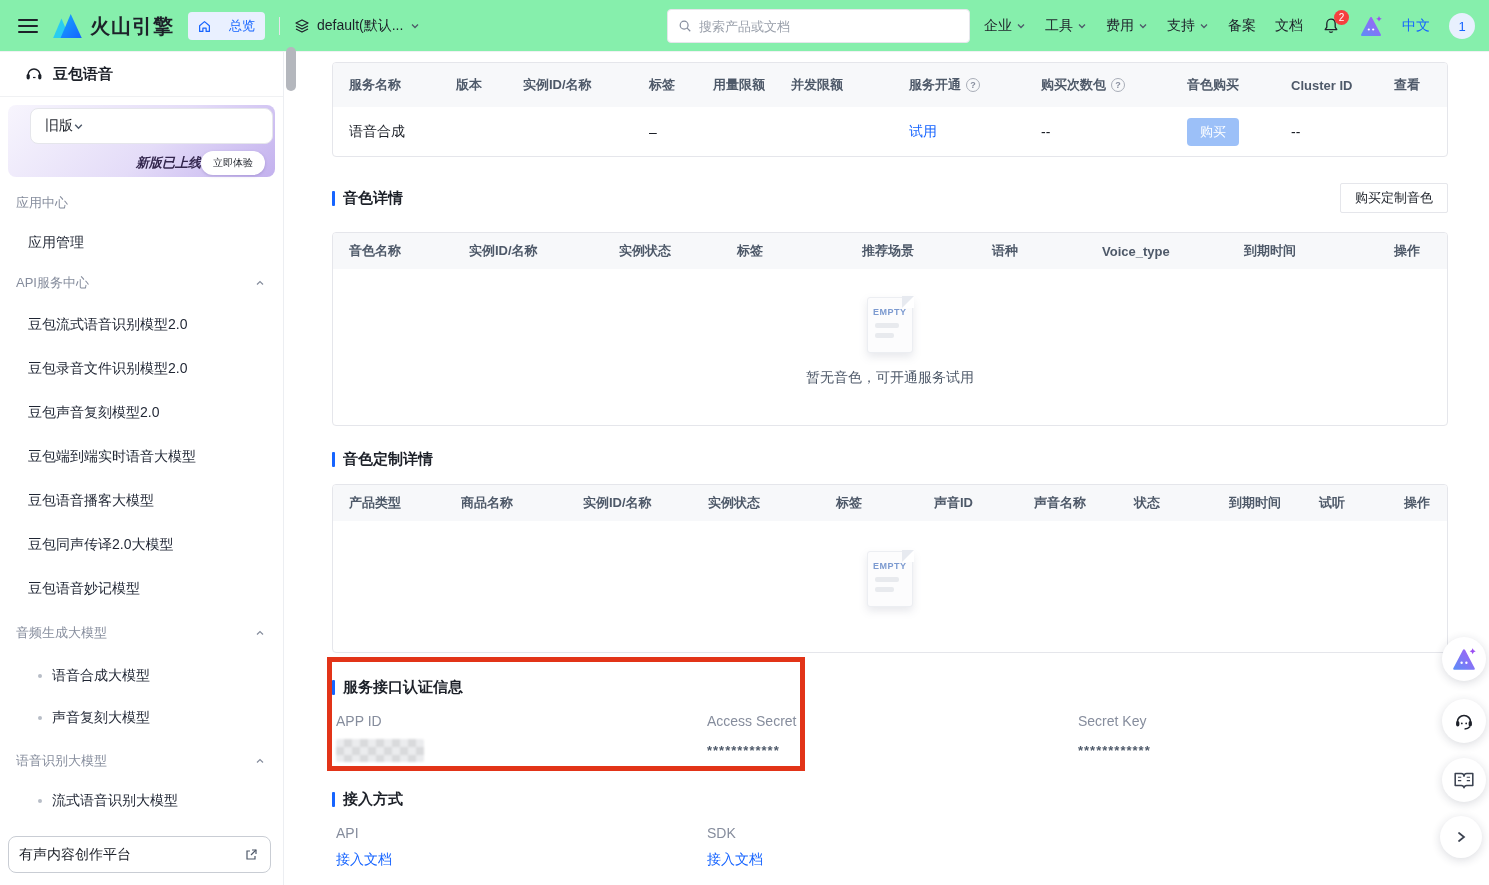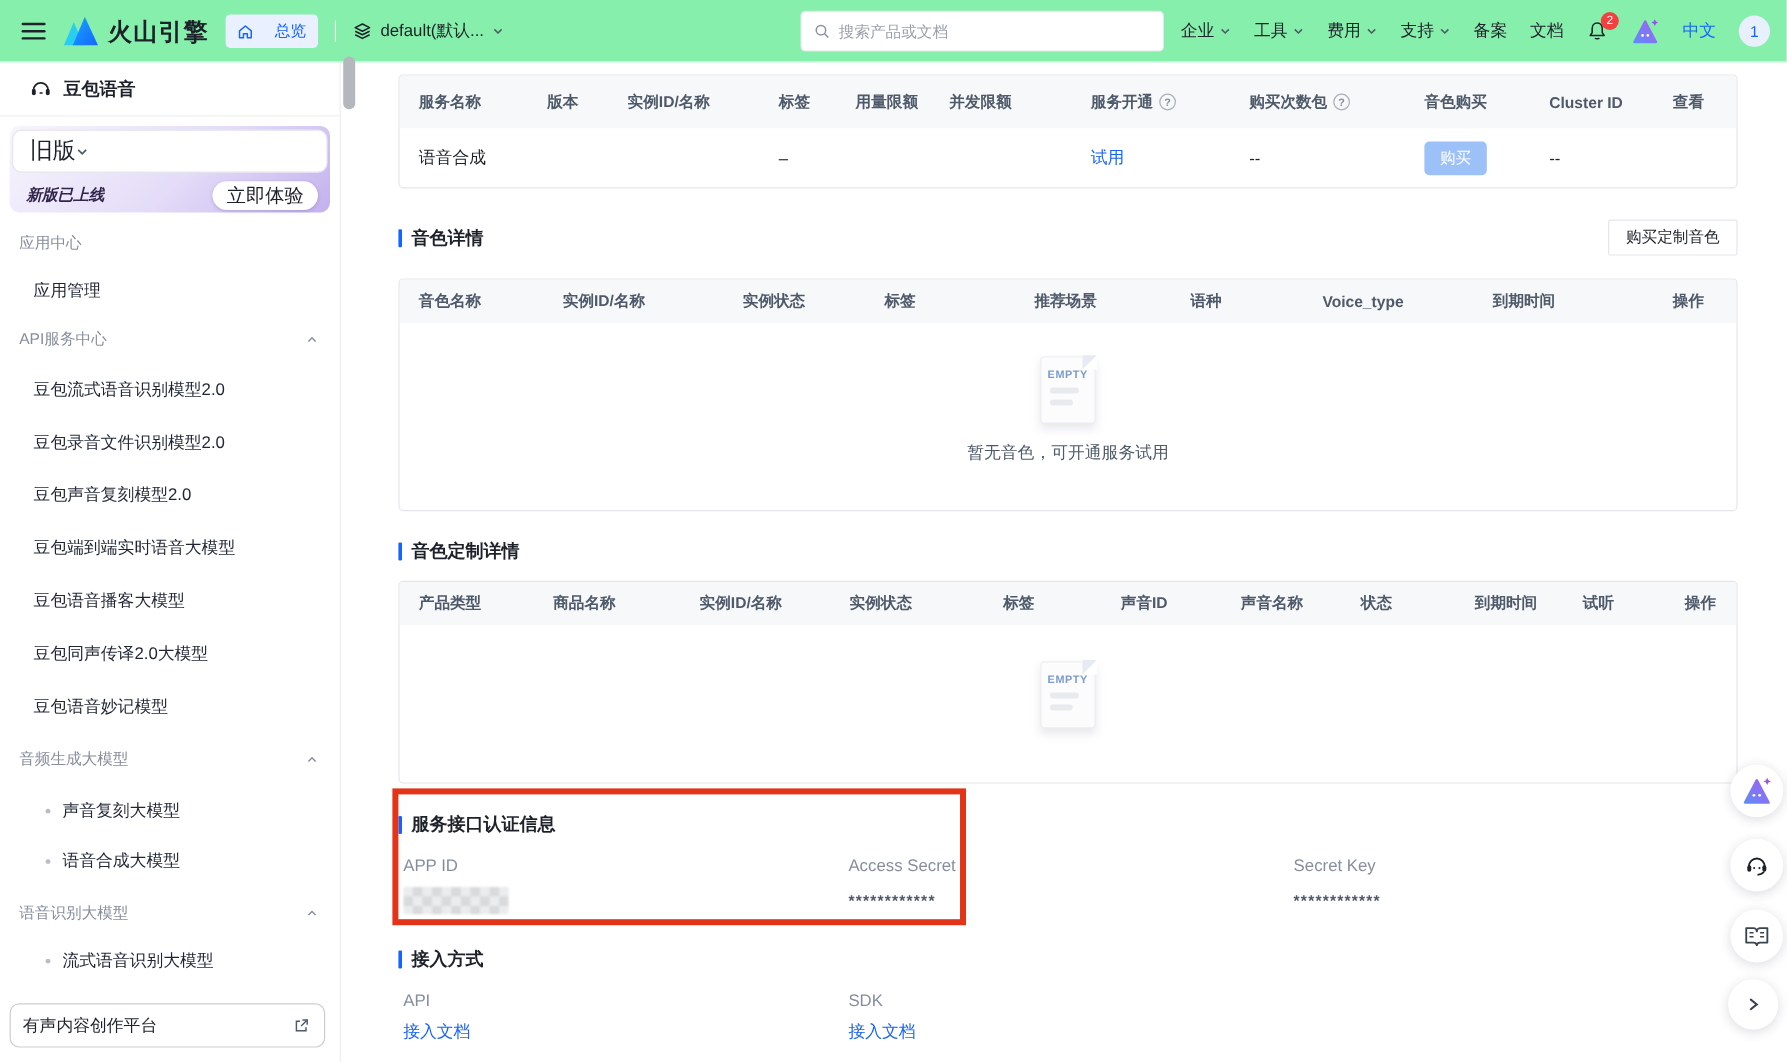--- a/index.html
+++ b/index.html
@@ -23,24 +23,24 @@
   .nav-menu { display:flex; align-items:center; gap:4px; cursor:pointer; }
   .bell-wrap { position:relative; cursor:pointer; }
   .bell-badge { position:absolute; top:-7px; right:-9px; min-width:15px; height:15px; border-radius:8px; background:var(--badge-red); color:#fff; font-size:10px; display:flex; align-items:center; justify-content:center; padding:0 3px; }
   .lang { color:var(--accent); cursor:pointer; }
   .avatar { width:26px; height:26px; border-radius:50%; background:#e8f0fe; color:var(--accent); font-size:13px; display:flex; align-items:center; justify-content:center; cursor:pointer; }
 
   
   .sidebar { position:absolute; left:0; top:52px; width:284px; bottom:0; background:#fff; border-right:1px solid #eceef2; z-index:10; }
   .side-header { height:45px; display:flex; align-items:center; gap:9px; padding-left:24px; border-bottom:1px solid #f0f1f3; font-size:15px; font-weight:bold; }
   .version-band { margin:8px 8px 0 8px; height:72px; border-radius:8px; padding:3px 2px; background:linear-gradient(135deg,#f7f5fd 0%,#e4dcf8 55%,#c3b1ee 100%); }
-  .version-select { height:36px; background:#fff; border:1px solid #e5e6eb; border-radius:8px; display:flex; align-items:center; justify-content:flex-start; padding:0 14px; font-size:19px; cursor:pointer; }
-  .band-row { display:flex; align-items:center; justify-content:space-between; padding:7px 8px 0 12px; }
+  .version-select { height:36px; background:#fff; border:1px solid #e5e6eb; border-radius:8px; display:flex; align-items:center; justify-content:flex-start; padding:0 14px; font-size:14px; cursor:pointer;margin-left:20px; }
+  .band-row { display:flex; align-items:center; justify-content:flex-end; padding:7px 8px 0 12px; }
   .band-text { font-style:italic; font-size:13px; font-weight:bold; color:#33264d; }
-  .band-btn { background:#fff; border:none; border-radius:13px; height:24px; padding:0 12px; font-size:16px; color:#1d2129; cursor:pointer; box-shadow:0 1px 3px rgba(80,60,140,.25); font-family:Liberation Sans, sans-serif; }
+  .band-btn { background:#fff; border:none; border-radius:13px; height:24px; padding:0 12px; font-size:10px; color:#1d2129; cursor:pointer; box-shadow:0 1px 3px rgba(80,60,140,.25); font-family:Liberation Sans, sans-serif; }
   .side-menu { padding-top:6px; }
   .side-section { height:40px; display:flex; align-items:center; justify-content:space-between; padding:0 18px 0 16px; font-size:13px; color:#868d9d; }
   .side-item { height:40px; display:flex; align-items:center; padding-left:28px; font-size:14px; color:#1f2533; cursor:pointer; }
   .side-item.tall { height:44px; }
   .side-sub { height:42px; display:flex; align-items:center; gap:10px; padding-left:38px; font-size:14px; color:#1f2533; cursor:pointer; }
   .dot { width:4px; height:4px; border-radius:50%; background:#b8bdc7; }
   .bottom-box { position:absolute; left:8px; right:12px; bottom:12px; height:37px; border:1px solid #c9cdd4; border-radius:8px; background:#fff; display:flex; align-items:center; justify-content:space-between; padding:0 12px 0 10px; font-size:14px; cursor:pointer; }
   .scroll-thumb { position:absolute; left:286px; top:47px; width:10px; height:44px; background:#b4b7bd; border-radius:5px; z-index:30; }
 
   
@@ -271,25 +271,25 @@
     <div class="side-item tall">豆包同声传译2.0大模型</div>
     <div class="side-item tall">豆包语音妙记模型</div>
     <div class="side-section" style="height:44px">
       <span>音频生成大模型</span>
       <svg width="10" height="10" viewBox="0 0 10 10">
           <path d="M2 6.5 L5 3.5 L8 6.5" stroke="#868d9d" fill="none" stroke-width="1.2"></path>
         </svg>
     </div>
     <div class="side-sub">
         <span class="dot"></span>
-        <span>声音复刻大模型</span>
+        <span>语音合成大模型</span>
       </div>
     <div class="side-sub">
         <span class="dot"></span>
-        <span>语音合成大模型</span>
+        <span>声音复刻大模型</span>
       </div>
     <div class="side-section" style="height:44px">
       <span>语音识别大模型</span>
       <svg width="10" height="10" viewBox="0 0 10 10">
           <path d="M2 6.5 L5 3.5 L8 6.5" stroke="#868d9d" fill="none" stroke-width="1.2"></path>
         </svg>
     </div>
     <div class="side-sub" style="height:36px">
         <span class="dot"></span>
         <span>流式语音识别大模型</span>

